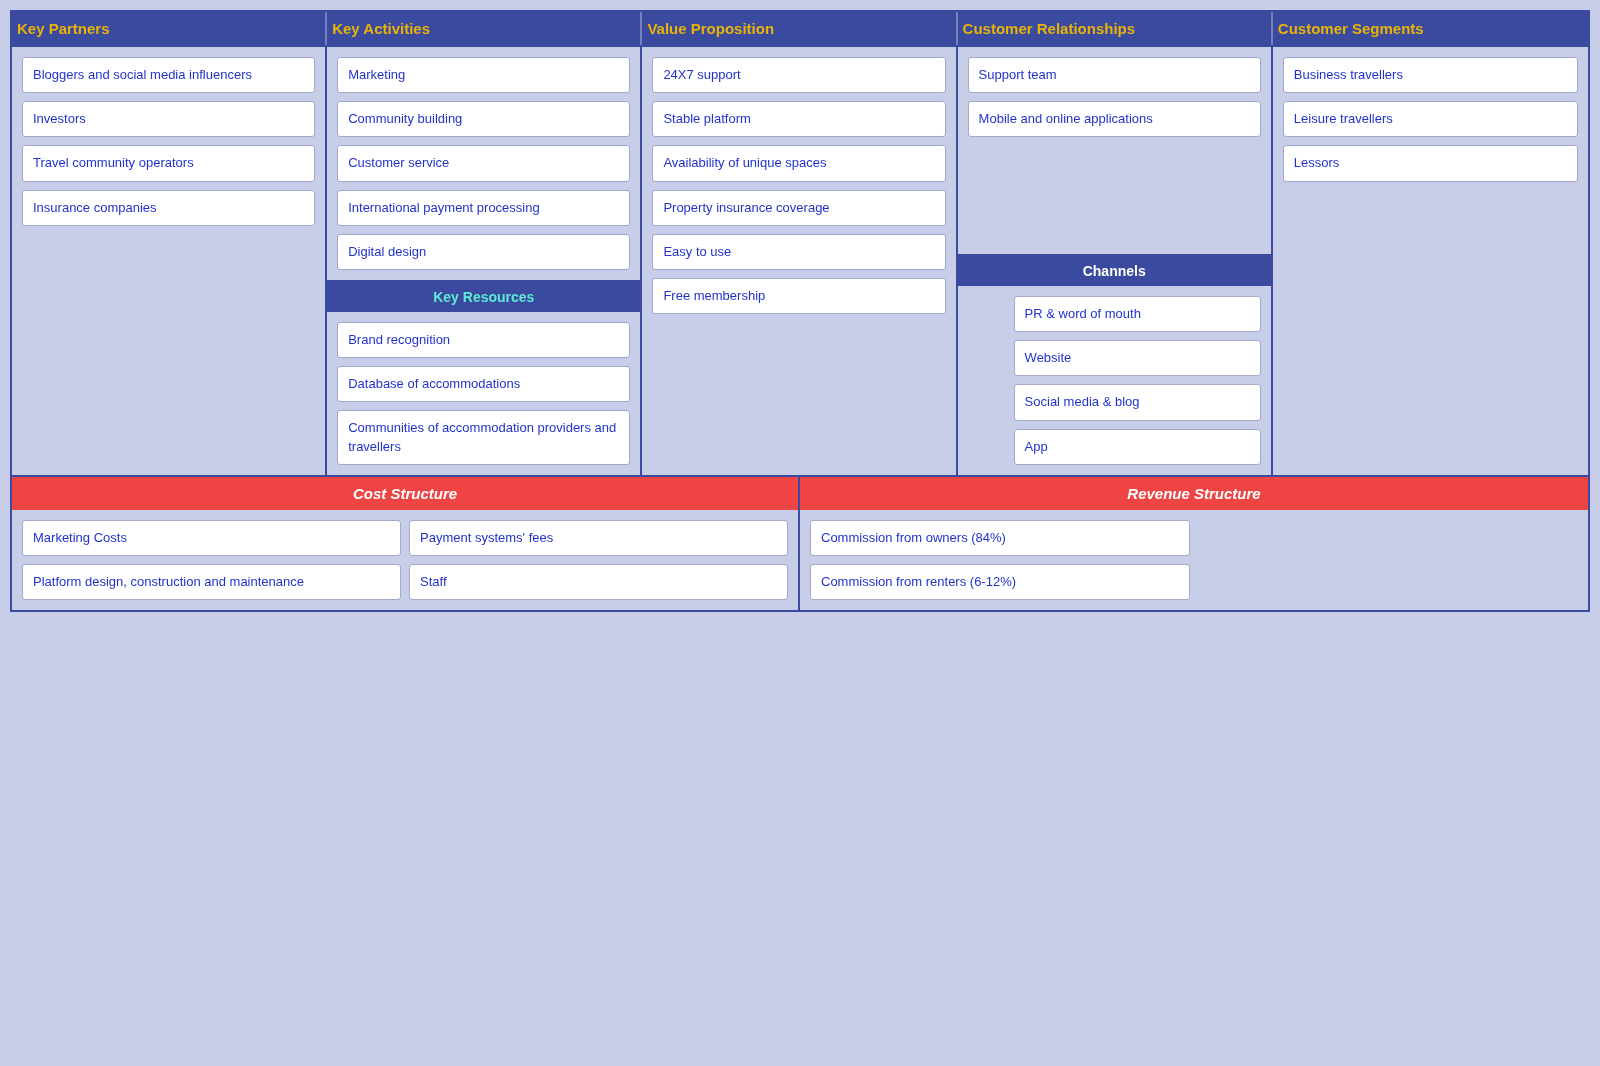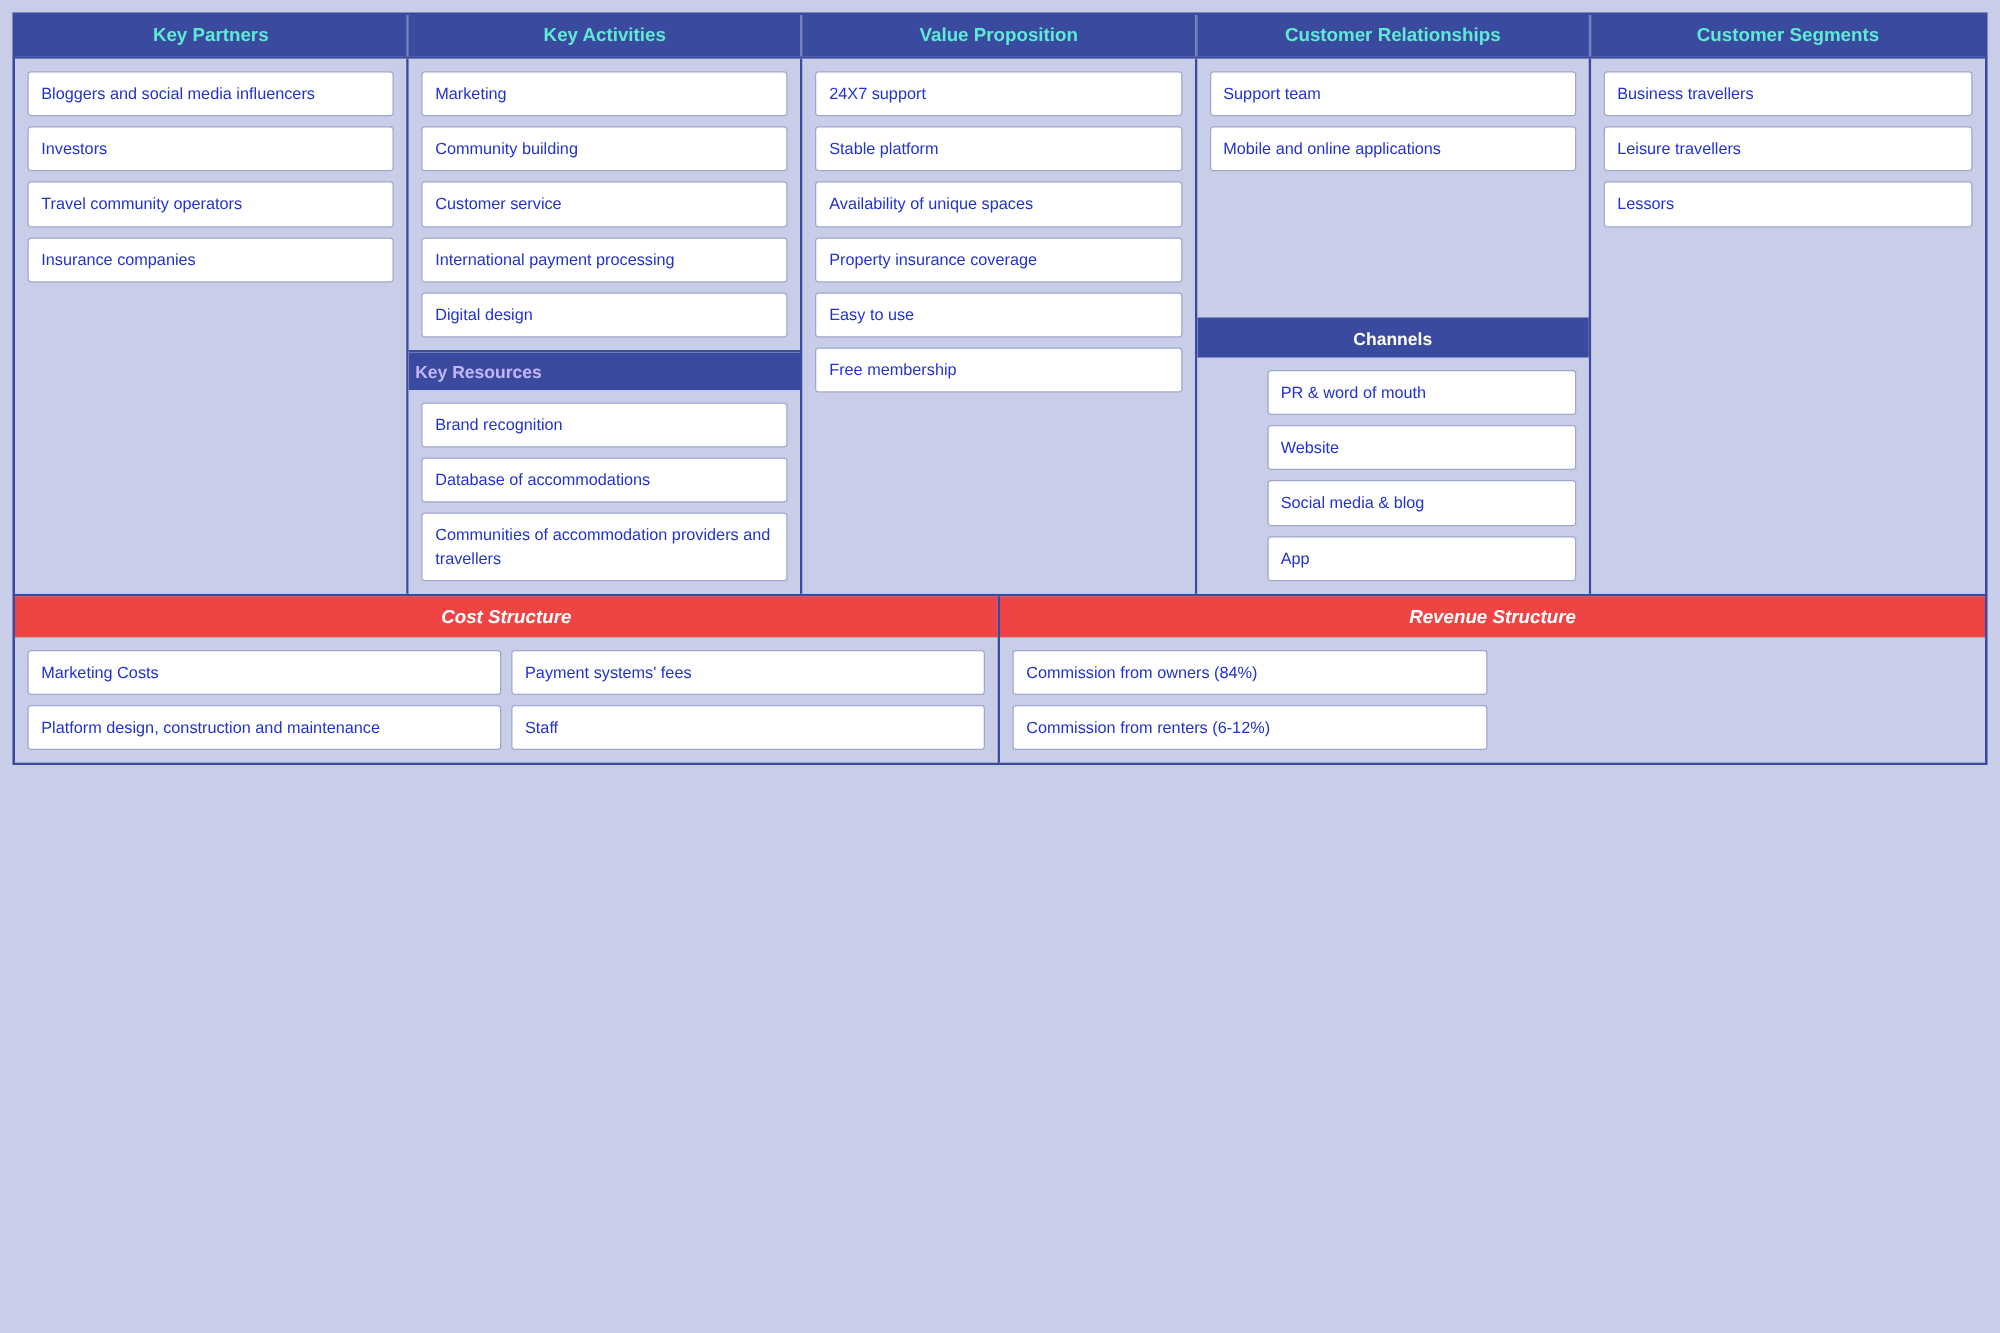--- a/index.html
+++ b/index.html
@@ -16,24 +16,24 @@
       margin: 0 auto;
     }
     
     .header-row {
       display: grid;
       grid-template-columns: 1fr 1fr 1fr 1fr 1fr;
       border-bottom: 2px solid #3a4a9f;
     }
     .header-cell {
       background: #3a4a9f;
-      color: #5eead4;
+      color: #eab308;
       font-weight: bold;
       font-size: 15px;
-      text-align: center;
+      text-align: left;
       padding: 8px 5px;
       border-right: 2px solid #7880c0;
     }
     .header-cell:last-child { border-right: none; }
 
     
     .main-area {
       display: grid;
       grid-template-columns: 1fr 1fr 1fr 1fr 1fr;
       border-bottom: 2px solid #3a4a9f;
@@ -83,24 +83,24 @@
       flex-direction: column;
       gap: 8px;
       flex: 1;
       border-bottom: 2px solid #3a4a9f;
     }
     .resources-section {
       background: #c8cde8;
     }
     .resources-header {
       background: #3a4a9f;
-      color: #c4b5fd;
+      color: #5eead4;
       font-weight: bold;
       font-size: 14px;
-      text-align: left;
+      text-align: center;
       padding: 7px 5px;
     }
     .resources-content {
       padding: 10px;
       display: flex;
       flex-direction: column;
       gap: 8px;
     }
 
     

